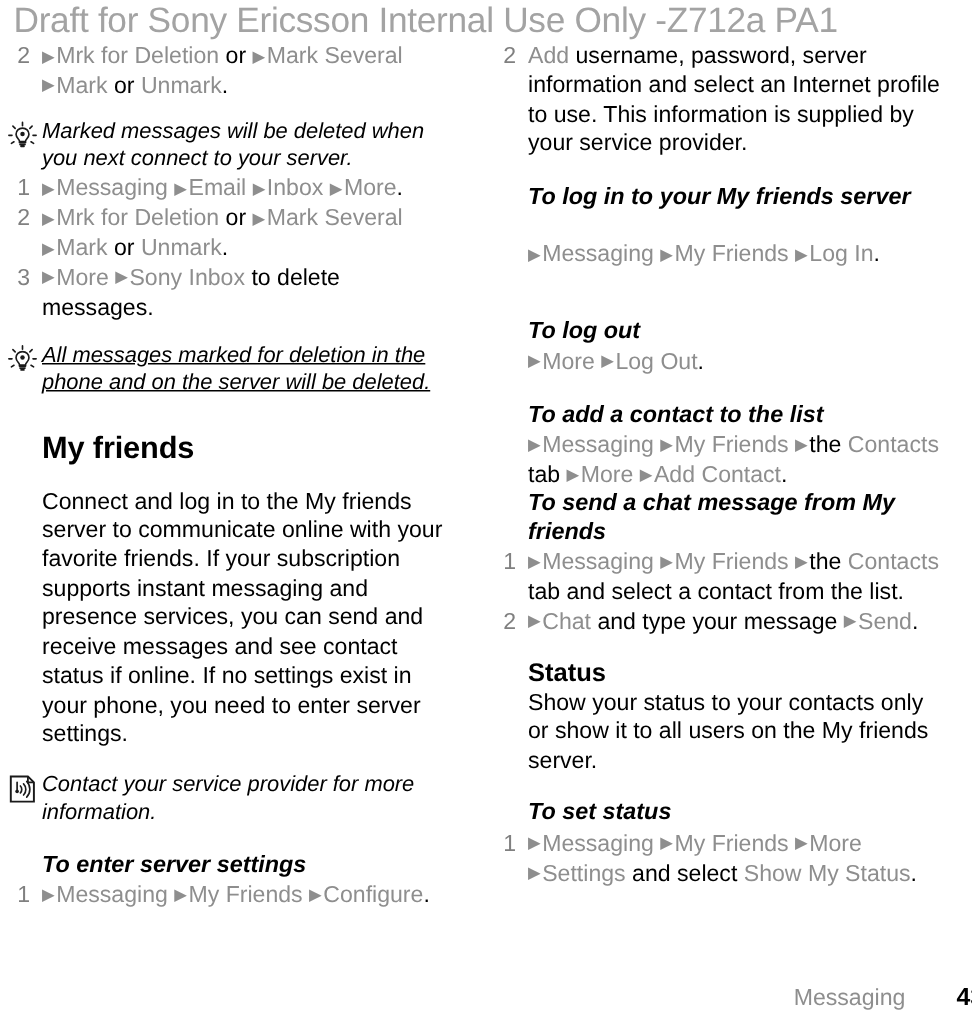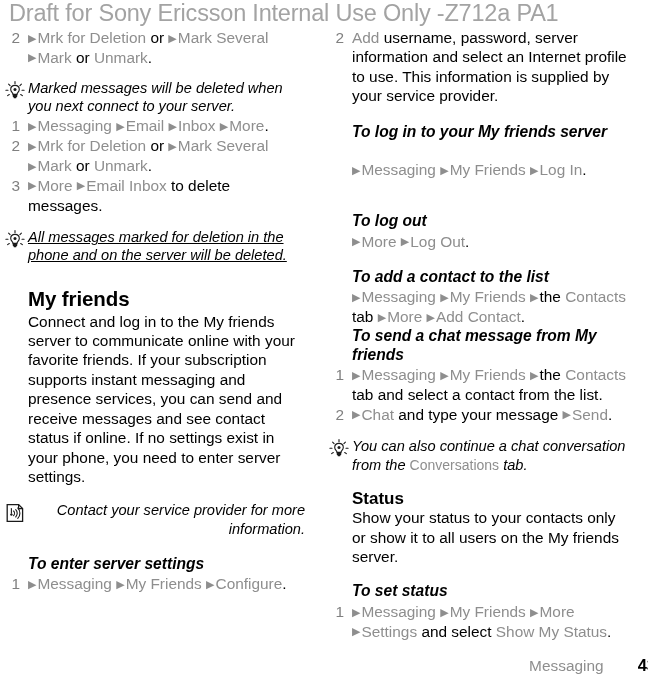--- a/index.html
+++ b/index.html
@@ -191,41 +191,41 @@
       <span class="body"><span class="arw">▶</span><span class="mi">Messaging</span> <span class="arw">▶</span><span class="mi">Email</span> <span class="arw">▶</span><span class="mi">Inbox</span> <span class="arw">▶</span><span class="mi">More</span><span class="tx">.</span></span>
     </div>
 
     <div class="step" style="margin-top:0px;">
       <span class="num">2</span>
       <span class="body"><span class="arw">▶</span><span class="mi">Mrk for Deletion</span> <span class="tx">or</span> <span class="arw">▶</span><span class="mi">Mark Several</span> <span class="arw">▶</span><span class="mi">Mark</span> <span class="tx">or</span> <span class="mi">Unmark</span><span class="tx">.</span></span>
     </div>
 
     <div class="step" style="margin-top:0px;">
       <span class="num">3</span>
-      <span class="body"><span class="arw">▶</span><span class="mi">More</span> <span class="arw">▶</span><span class="mi">Email Inbox</span> <span class="tx">to delete messages.</span></span>
+      <span class="body"><span class="arw">▶</span><span class="mi">More</span> <span class="arw">▶</span><span class="mi">Sony Inbox</span> <span class="tx">to delete messages.</span></span>
     </div>
 
     <div class="note" style="margin-top:13px;text-decoration:underline;">
       <span class="note-ico">
         <svg width="22" height="22" viewBox="0 0 22 22">
           <g fill="none" stroke="#1a1a1a" stroke-width="1.1" stroke-linecap="round">
             <path d="M11 5.4c-2.5 0-4.3 1.8-4.3 4.1 0 1.5 0.8 2.4 1.5 3.2 0.5 0.6 0.8 1 0.8 1.7h4c0-0.7 0.3-1.1 0.8-1.7 0.7-0.8 1.5-1.7 1.5-3.2 0-2.3-1.8-4.1-4.3-4.1z"></path>
             <path d="M9 15.1h4M9.3 16.4h3.4M10 17.6h2"></path>
             <path d="M11 1.6v2.2M4.6 4.1l1.5 1.5M17.4 4.1l-1.5 1.5M1.9 10.2h2.1M18 10.2h2.1M3.6 15.6l1.7-1.1M18.4 15.6l-1.7-1.1"></path>
           </g>
           <circle cx="11" cy="9.4" r="1.5" fill="#1a1a1a"></circle>
         </svg>
       </span>
       <span class="note-txt">All messages marked for deletion in the phone and on the server will be deleted.</span>
     </div>
 
     <div class="h-sec" style="margin-top:22px;">My friends</div>
-    <div class="para" style="margin-top:1px;">Connect and log in to the My friends server to communicate online with your favorite friends. If your subscription supports instant messaging and presence services, you can send and receive messages and see contact status if online. If no settings exist in your phone, you need to enter server settings.</div>
-
-    <div class="note" style="margin-top:15px;text-align:right;">
+    <div class="para" style="margin-top:14px;">Connect and log in to the My friends server to communicate online with your favorite friends. If your subscription supports instant messaging and presence services, you can send and receive messages and see contact status if online. If no settings exist in your phone, you need to enter server settings.</div>
+
+    <div class="note" style="margin-top:15px;">
       <span class="note-ico">
         <svg width="22" height="22" viewBox="0 0 22 22">
           <path d="M3.2 2.6h11.4l4 4v12.8H3.2z" fill="#ffffff" stroke="#1a1a1a" stroke-width="1.3"></path>
           <path d="M14.6 2.6v4h4" fill="none" stroke="#1a1a1a" stroke-width="1.2"></path>
           <circle cx="7.4" cy="12.6" r="1.2" fill="#1a1a1a"></circle>
           <g fill="none" stroke="#1a1a1a" stroke-width="1.1" stroke-linecap="round">
             <path d="M7.4 11.3V6.6"></path>
             <path d="M9.6 13.6c1.2-1.2 1.2-3.4 0-4.6"></path>
             <path d="M11.7 15c2-2 2-5.4 0-7.4"></path>
             <path d="M13.8 16.4c2.8-2.8 2.8-7.6 0-10.4"></path>
@@ -265,33 +265,20 @@
     <div class="step" style="margin-top:1px;">
       <span class="num">1</span>
       <span class="body"><span class="arw">▶</span><span class="mi">Messaging</span> <span class="arw">▶</span><span class="mi">My Friends</span> <span class="arw">▶</span><span class="tx">the</span> <span class="mi">Contacts</span> <span class="tx">tab and select a contact from the list.</span></span>
     </div>
 
     <div class="step" style="margin-top:0px;">
       <span class="num">2</span>
       <span class="body"><span class="arw">▶</span><span class="mi">Chat</span> <span class="tx">and type your message</span> <span class="arw">▶</span><span class="mi">Send</span><span class="tx">.</span></span>
     </div>
 
-    <div class="note" style="margin-top:13px;">
-      <span class="note-ico">
-        <svg width="22" height="22" viewBox="0 0 22 22">
-          <g fill="none" stroke="#1a1a1a" stroke-width="1.1" stroke-linecap="round">
-            <path d="M11 5.4c-2.5 0-4.3 1.8-4.3 4.1 0 1.5 0.8 2.4 1.5 3.2 0.5 0.6 0.8 1 0.8 1.7h4c0-0.7 0.3-1.1 0.8-1.7 0.7-0.8 1.5-1.7 1.5-3.2 0-2.3-1.8-4.1-4.3-4.1z"></path>
-            <path d="M9 15.1h4M9.3 16.4h3.4M10 17.6h2"></path>
-            <path d="M11 1.6v2.2M4.6 4.1l1.5 1.5M17.4 4.1l-1.5 1.5M1.9 10.2h2.1M18 10.2h2.1M3.6 15.6l1.7-1.1M18.4 15.6l-1.7-1.1"></path>
-          </g>
-          <circle cx="11" cy="9.4" r="1.5" fill="#1a1a1a"></circle>
-        </svg>
-      </span>
-      <span class="note-txt"><span>You can also continue a chat conversation from the</span> <span class="mi">Conversations</span> <span>tab.</span></span>
-    </div>
 
     <div class="h-sub" style="margin-top:15px;">Status</div>
     <div class="para" style="margin-top:0px;">Show your status to your contacts only or show it to all users on the My friends server.</div>
 
     <div class="h-task" style="margin-top:16px;">To set status</div>
 
     <div class="step" style="margin-top:1px;">
       <span class="num">1</span>
       <span class="body"><span class="arw">▶</span><span class="mi">Messaging</span> <span class="arw">▶</span><span class="mi">My Friends</span> <span class="arw">▶</span><span class="mi">More</span> <span class="arw">▶</span><span class="mi">Settings</span> <span class="tx">and select</span> <span class="mi">Show My Status</span><span class="tx">.</span></span>
     </div>

